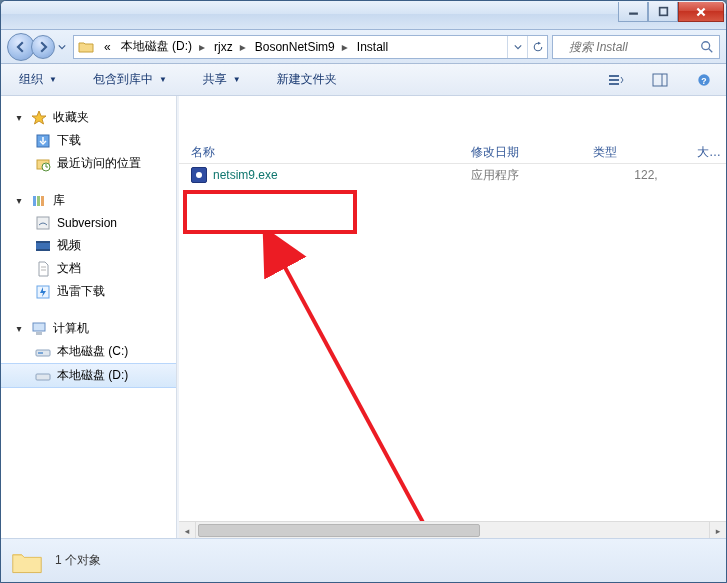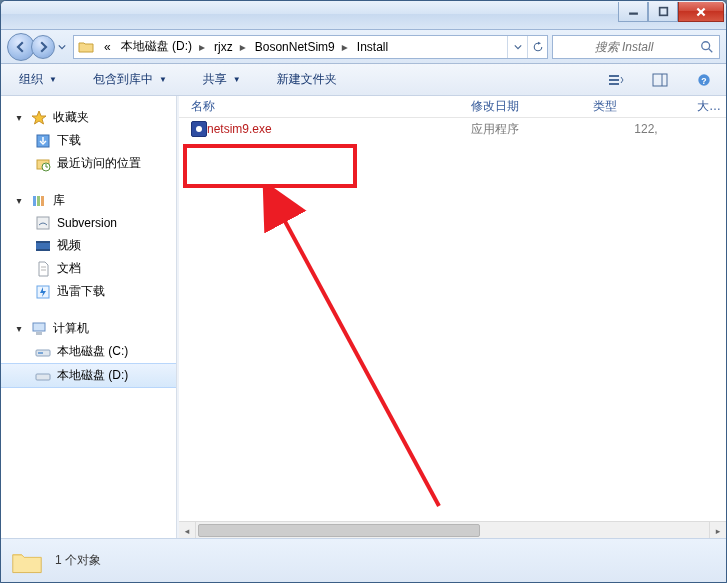--- a/index.html
+++ b/index.html
@@ -144,21 +144,20 @@
   .searchbox input {
     flex: 1;
     border: none;
     outline: none;
     font-size: 12px;
     font-style: italic;
     color: #7f1d1d;
     padding: 0 16px;
     background: transparent;
     width: 0;
-    text-align: center;
   }
   .searchbox .sicon {
     width: 24px;
     display: flex;
     align-items: center;
     justify-content: center;
     color: #5a7aab;
   }
 
   
@@ -249,41 +248,42 @@
     overflow: hidden;
   }
   .col-headers {
     height: 22px;
     display: flex;
     align-items: center;
     border-bottom: 1px solid #e6e6e6;
     color: #355a9a;
     font-size: 12px;
     padding-left: 4px;
+    margin-top: 46px;
   }
   .col {
     padding: 3px 8px;
     border-right: 1px solid transparent;
     white-space: nowrap;
     overflow: hidden;
     text-overflow: ellipsis;
   }
   .col.name { width: 280px; }
   .col.date { width: 122px; }
   .col.type { width: 104px; }
   .col.size { flex: 1; text-align: center; }
   .file-list { flex: 1; position: relative; overflow: hidden; }
   .file-row {
     display: flex;
     align-items: center;
     height: 22px;
     padding-left: 4px;
     color: #444;
   }
-  .file-row .col.name { color: #b91c1c; display: flex; align-items: center; }
+  .file-row .col.name { color: #0f766e; display: flex; align-items: center; gap: 6px; }
   .file-row .col.date, .file-row .col.type, .file-row .col.size { color: #7a7a7a; }
   .file-icon {
     width: 16px; height: 16px;
     background: #2f4da2;
     border: 1px solid #1e347a;
     display: inline-flex;
     align-items: center; justify-content: center;
     color: #fff;
     font-size: 10px;
     border-radius: 2px;

